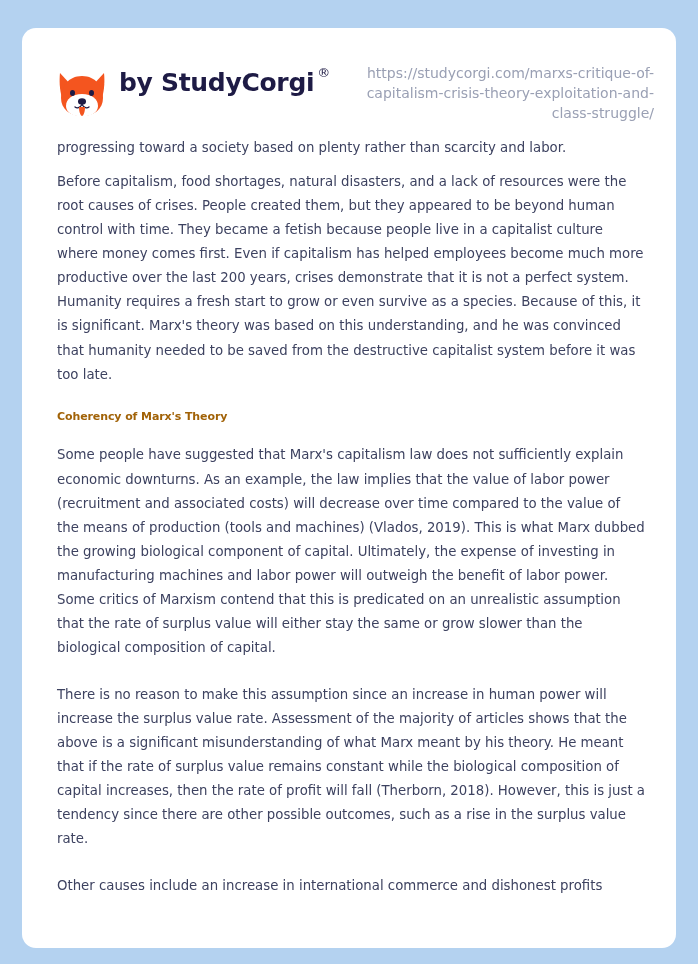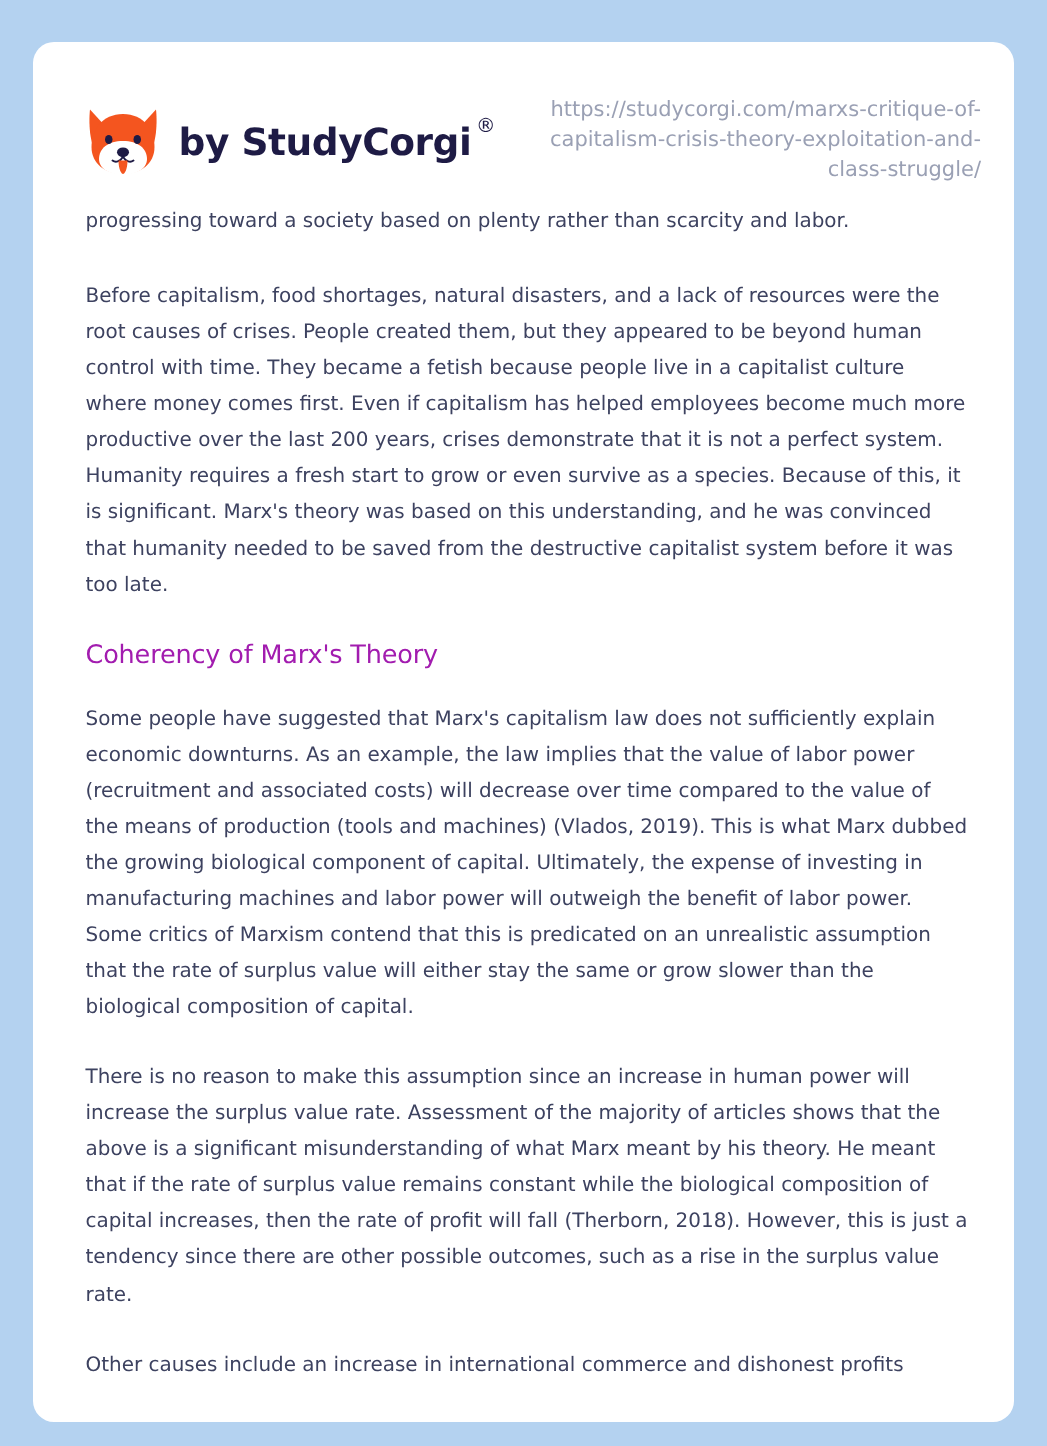--- a/index.html
+++ b/index.html
@@ -32,21 +32,21 @@
   .doc-header {
     display: flex;
     align-items: flex-start;
     justify-content: space-between;
     padding: 30px 22px 0 35px;
     height: 108px;
   }
 
   .brand {
     display: flex;
-    align-items: center;
+    align-items: flex-start;
     gap: 12px;
     flex: 0 0 auto;
     padding-top: 12px;
   }
 
   .corgi-logo {
     width: 50px;
     height: 48px;
     display: block;
     flex: 0 0 auto;
@@ -101,30 +101,30 @@
 
   .article-body p {
     color: #3d4260;
     font-size: 13.3px;
     line-height: 1.81;
     margin: 0 0 23px 0;
     text-align: left;
   }
 
   .article-body h2 {
-    color: #a21caf;
-    font-size: 17px;
-    font-weight: 400;
+    color: #a16207;
+    font-size: 11px;
+    font-weight: 700;
     line-height: 1.35;
     margin: 9px 0 19px 0;
     letter-spacing: -0.1px;
   }
 
   .article-body p.lead-continuation {
-    margin-bottom: 26px;
+    margin-bottom: 10px;
   }
 </style>
 </head>
 <body>
 
 <div class="page-card">
 
   <div class="doc-header">
 
     <div class="brand">

